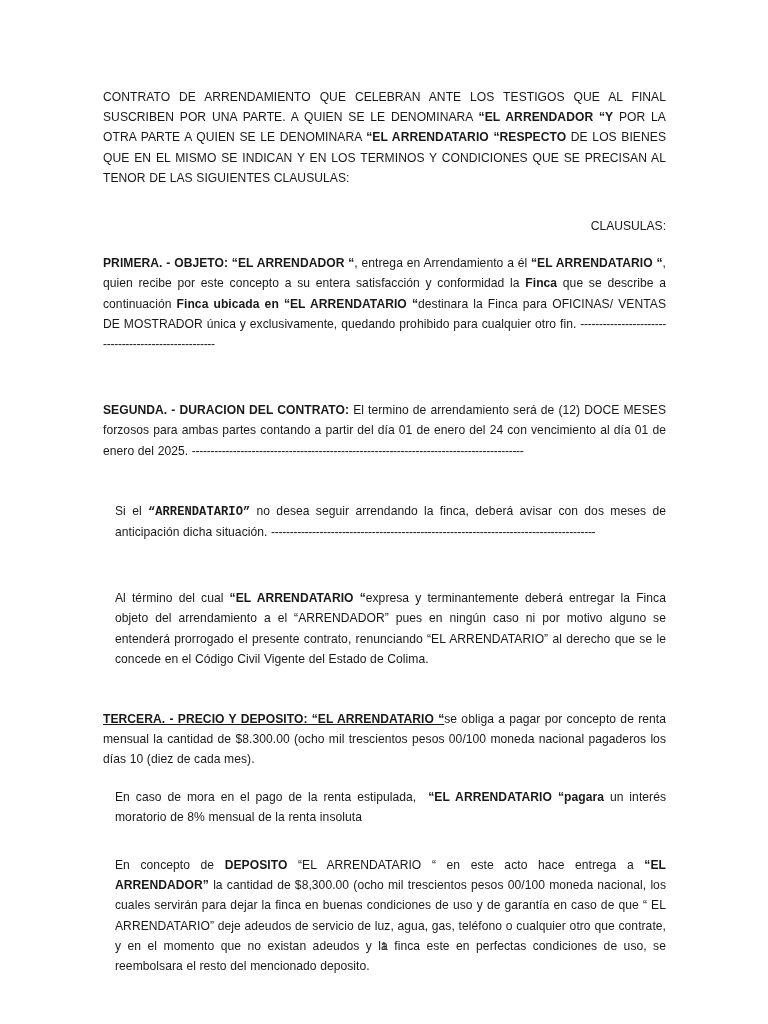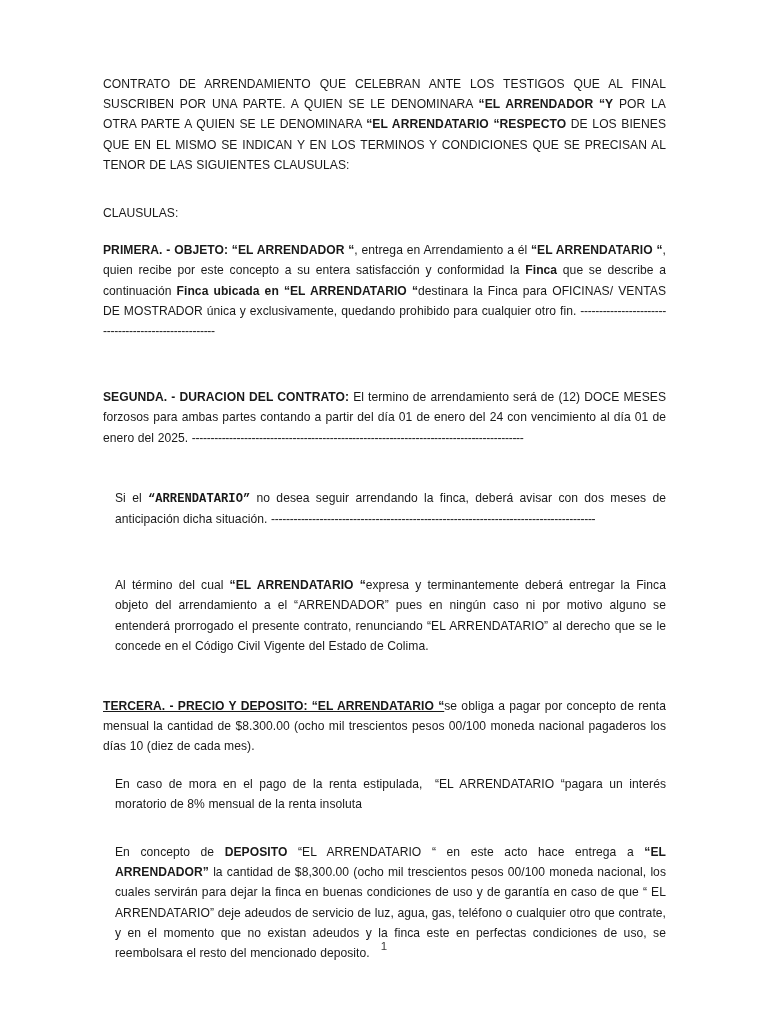--- a/index.html
+++ b/index.html
@@ -16,21 +16,21 @@
     position: relative;
     width: 768px;
     height: 1024px;
     background: #ffffff;
     box-sizing: border-box;
     overflow: hidden;
   }
   .doc-body {
     position: absolute;
     left: 103px;
-    top: 74px;
+    top: 87px;
     width: 563px;
   }
   p.para {
     margin: 0;
     font-size: 12.1px;
     line-height: 20.2px;
     text-align: justify;
     text-justify: inter-word;
     letter-spacing: 0.05px;
     word-spacing: 0.2px;
@@ -41,21 +41,21 @@
     width: 551px;
   }
   .gap-sm { height: 17px; }
   .gap-md { height: 28px; }
   .gap-lg { height: 40px; }
   .gap-xl { height: 46px; }
   .heading-center {
     margin: 0;
     font-size: 12.1px;
     line-height: 20.2px;
-    text-align: left;
+    text-align: right;
     color: #191919;
   }
   .dashes {
     font-weight: normal;
     letter-spacing: -0.3px;
   }
   .page-number {
     position: absolute;
     left: 0;
     right: 0;
@@ -95,21 +95,21 @@
     <div class="gap-xl"></div>
 
     <p class="para indent"><span class="rich">Al término del cual </span><span class="rich" style="font-weight: bold;">“EL ARRENDATARIO “</span><span class="rich">expresa y terminantemente deberá entregar la Finca objeto del arrendamiento a el “ARRENDADOR” pues en ningún caso ni por motivo alguno se entenderá prorrogado el presente contrato, renunciando “EL ARRENDATARIO” al derecho que se le concede en el Código Civil Vigente del Estado de Colima.</span></p>
 
     <div class="gap-lg"></div>
 
     <p class="para"><span class="rich" style="font-weight: bold; text-decoration: underline;">TERCERA. - PRECIO Y DEPOSITO: “EL ARRENDATARIO “</span><span class="rich">se obliga a pagar por concepto de renta mensual la cantidad de $8.300.00 (ocho mil trescientos pesos 00/100 moneda nacional pagaderos los días 10 (diez de cada mes).</span></p>
 
     <div class="gap-sm"></div>
 
-    <p class="para indent"><span class="rich">En caso de mora en el pago de la renta estipulada, </span><span class="rich" style="font-weight: normal; margin-left: 6px;">“EL ARRENDATARIO “pagara</span><span class="rich"> un interés moratorio de 8% mensual de la renta insoluta</span></p>
+    <p class="para indent"><span class="rich">En caso de mora en el pago de la renta estipulada, </span><span class="rich" style="font-weight: bold; margin-left: 6px;">“EL ARRENDATARIO “pagara</span><span class="rich"> un interés moratorio de 8% mensual de la renta insoluta</span></p>
 
     <div class="gap-md"></div>
 
     <p class="para indent"><span class="rich">En concepto de </span><span class="rich" style="font-weight: bold;">DEPOSITO</span><span class="rich"> “EL ARRENDATARIO “  en este acto hace entrega a </span><span class="rich" style="font-weight: bold;">“EL ARRENDADOR”</span><span class="rich"> la cantidad de $8,300.00 (ocho mil trescientos pesos 00/100 moneda nacional, los cuales servirán para dejar la finca en buenas condiciones de uso  y de garantía en caso de  que “ EL ARRENDATARIO” deje adeudos de servicio de luz, agua, gas, teléfono o cualquier otro que contrate, y en el momento que no existan adeudos y la finca este en perfectas condiciones de uso, se reembolsara el resto del mencionado deposito.</span></p>
 
   </div>
 
   <div class="page-number">1</div>
 
 </div>

